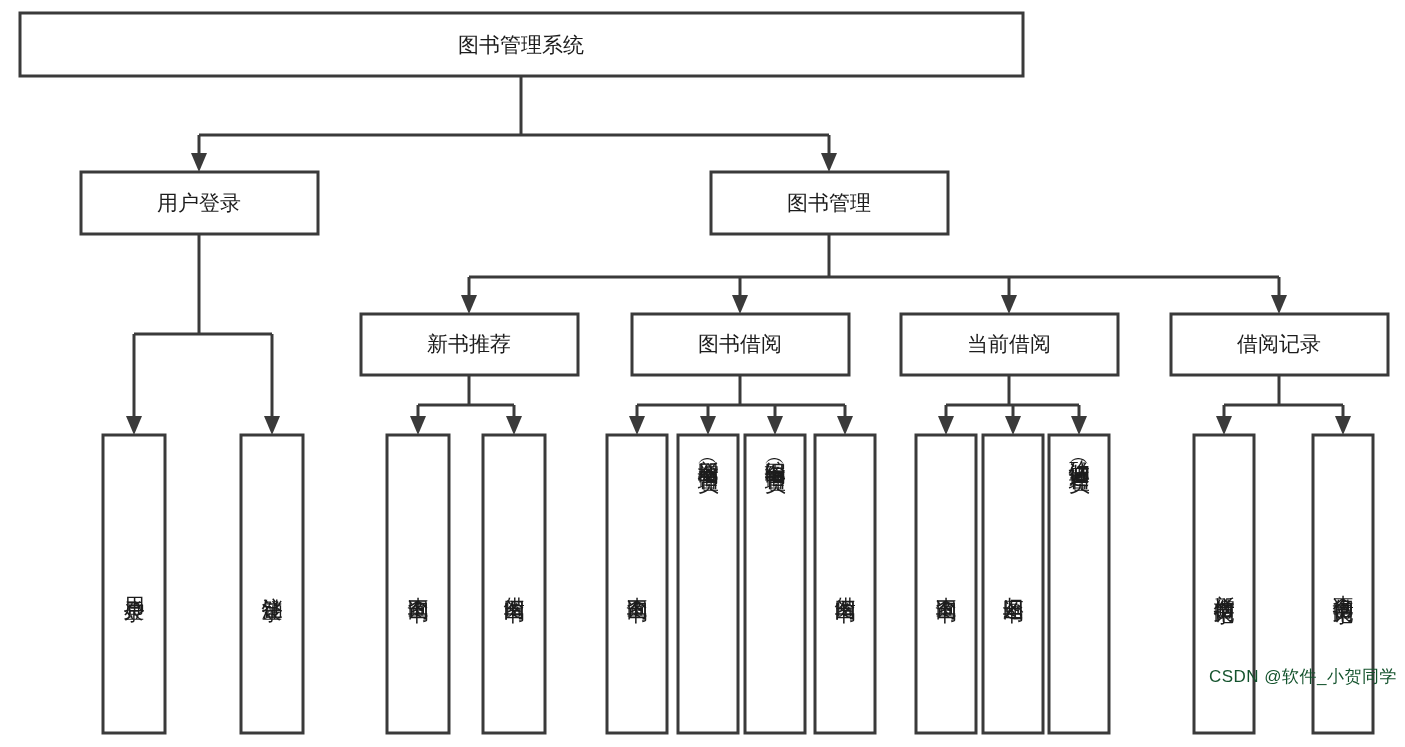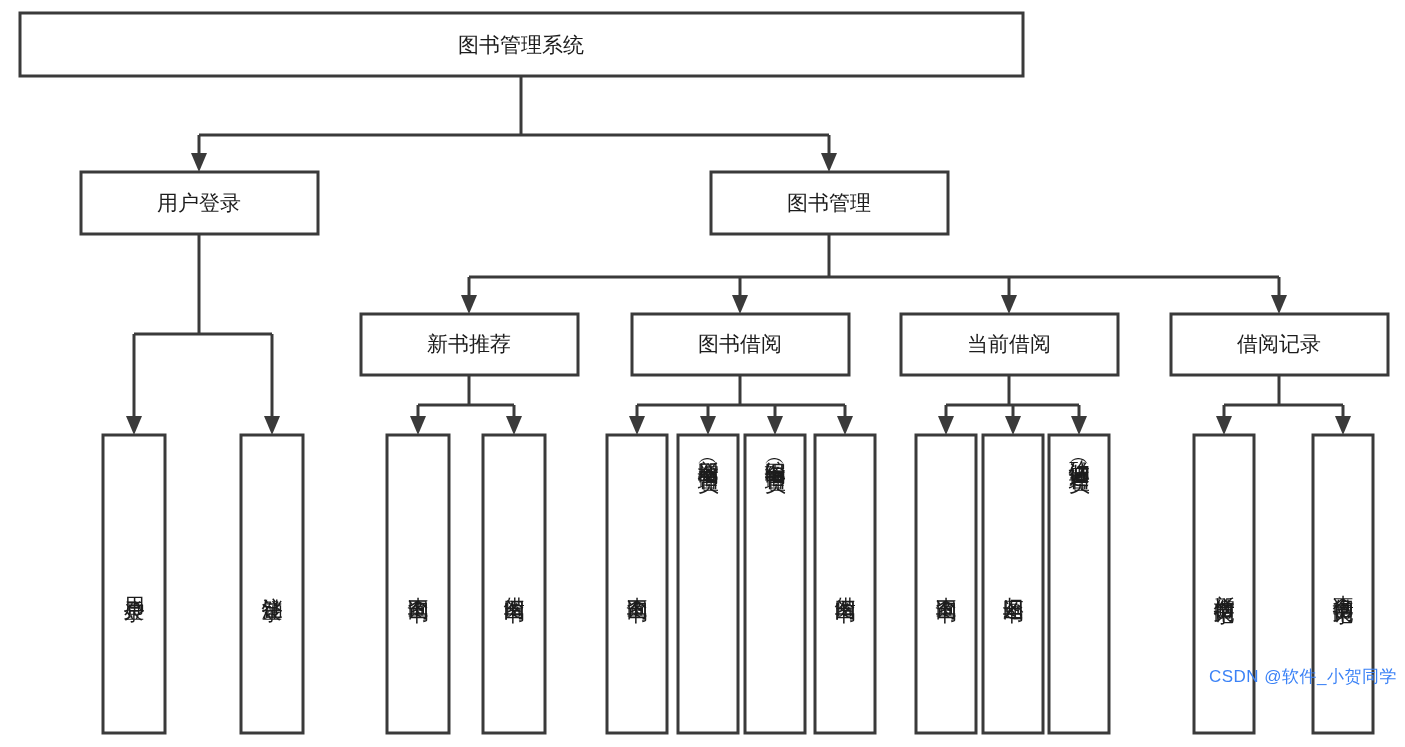--- a/index.html
+++ b/index.html
@@ -65,21 +65,21 @@
     letter-spacing: 2px;
     color: #1c1c1c;
     white-space: nowrap;
   }
   #watermark {
     position: absolute;
     right: 8px;
     bottom: 6px;
     font-family: "Liberation Sans", "DejaVu Sans", sans-serif;
     font-size: 17px;
-    color: #3b82f6;
+    color: #14532d;
     letter-spacing: 0.5px;
     user-select: none;
   }
 </style>
 </head>
 <body>
 
 <div id="diagram-root">
 
   <svg id="flow" viewBox="0 0 1405 747" xmlns="http://www.w3.org/2000/svg">

